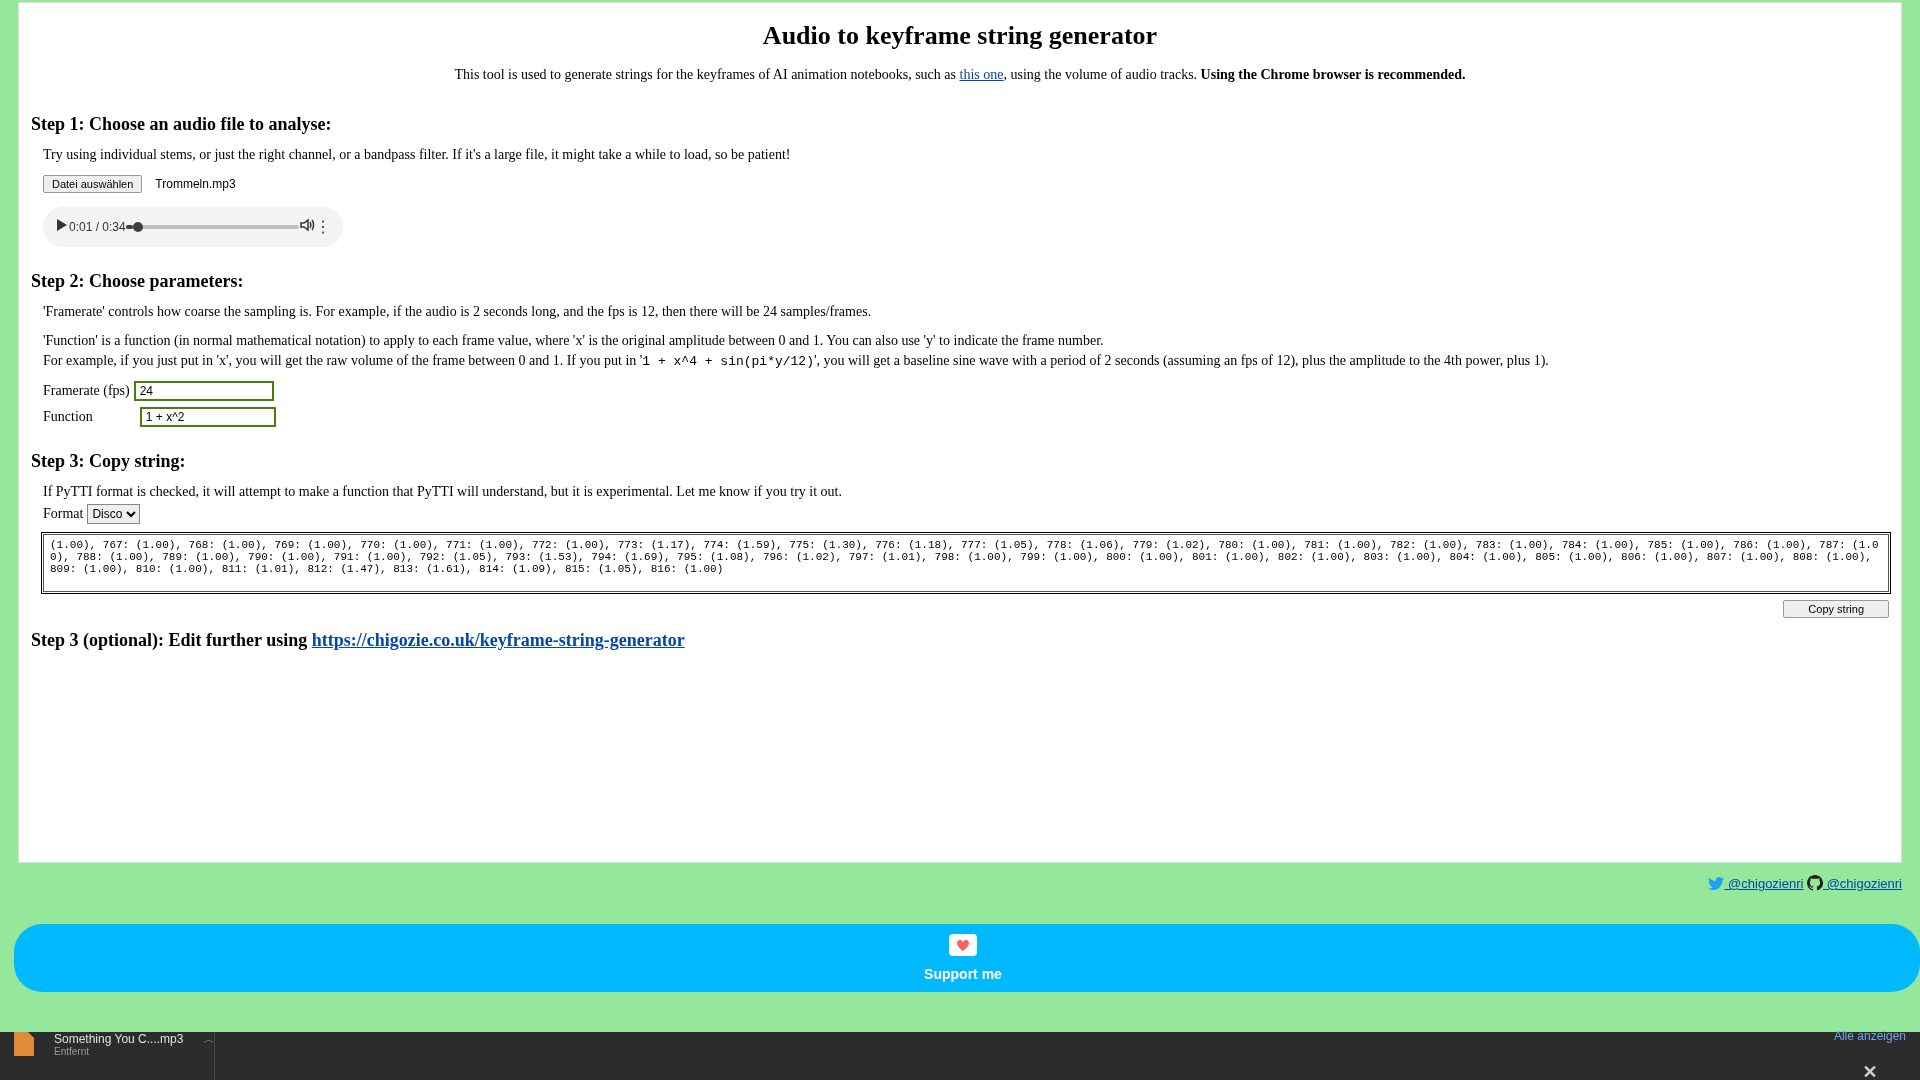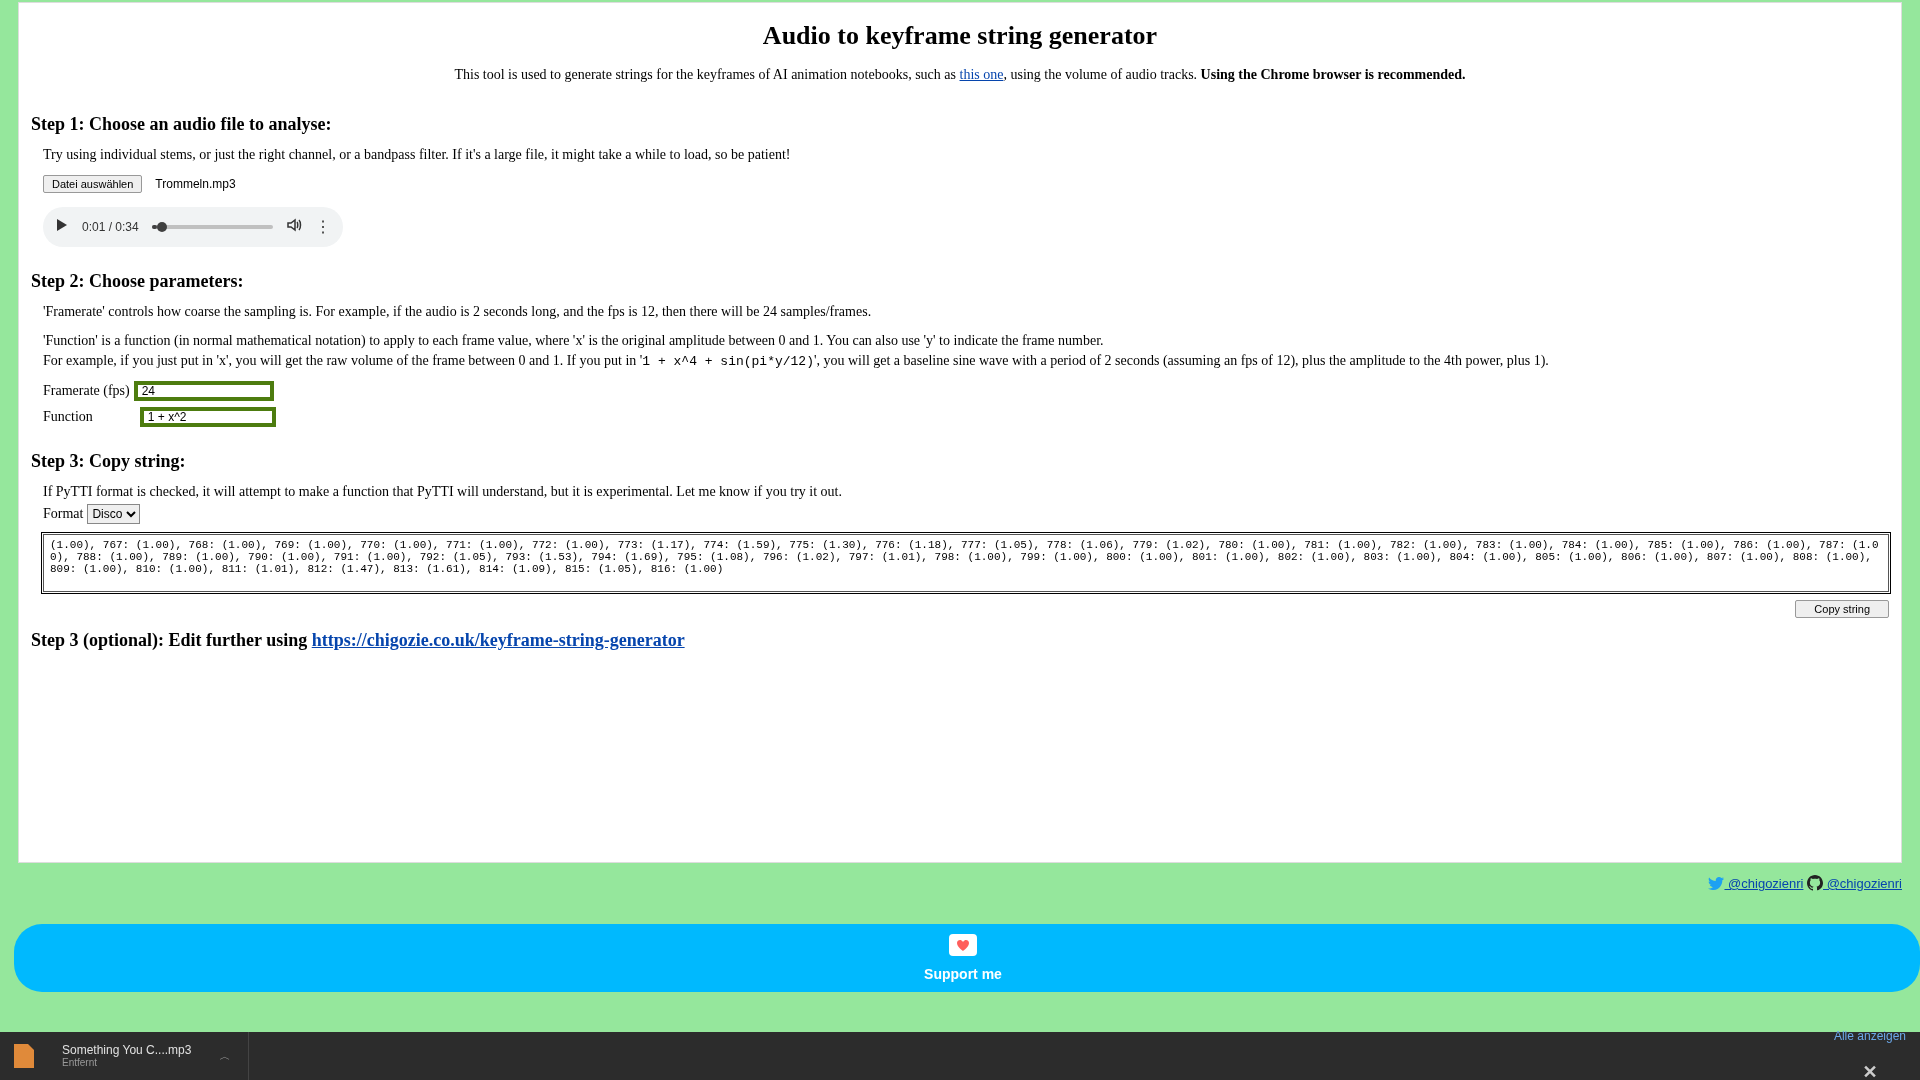--- a/index.html
+++ b/index.html
@@ -65,21 +65,21 @@
       font-size: 12px;
     }
     .audio-player {
       width: 300px;
       height: 40px;
       background: #f1f3f4;
       border-radius: 20px;
       display: flex;
       align-items: center;
       padding: 0 12px;
-      gap: 13px;
+      gap: 0;
       font-family: Arial, sans-serif;
       font-size: 12px;
       color: #333;
     }
     .play-icon { cursor: pointer; }
     .audio-progress {
       flex: 1;
       height: 4px;
       background: #c0c0c0;
       border-radius: 2px;
@@ -113,21 +113,21 @@
       margin-bottom: 6px;
       display: flex;
       align-items: center;
       gap: 4px;
     }
     .param-row label { font-size: 14px; }
     .param-row input[type="text"] {
       font-family: Arial, sans-serif;
       font-size: 12px;
       padding: 1px 4px;
-      border: 4px solid #4d7c0f;
+      border: 2px solid #4d7c0f;
       height: 20px;
     }
     #framerate-input { width: 140px; }
     #function-input { width: 136px; margin-left: 43px; }
     .format-row {
       display: flex;
       align-items: center;
       gap: 4px;
     }
     select {
@@ -153,21 +153,21 @@
       outline-offset: 1px;
     }
     .copy-row {
       display: flex;
       justify-content: flex-end;
       margin-top: 4px;
     }
     .copy-btn {
       font-family: Arial, sans-serif;
       font-size: 11px;
-      padding: 2px 18px;
+      padding: 2px 24px;
       background: #efefef;
       border: 1px solid #999;
       border-radius: 2px;
       cursor: pointer;
     }
     h2 a { color: #0645ad; }
     .footer-links {
       text-align: right;
       padding: 4px 18px 0 18px;
       font-family: Arial, sans-serif;
@@ -209,24 +209,23 @@
       color: #c8c8c8;
       font-family: Arial, sans-serif;
       height: 48px;
       display: flex;
       align-items: center;
       justify-content: space-between;
       padding: 0 14px;
     }
     .dl-left {
       display: flex;
-      align-items: center;
-      gap: 28px;
+      align-items: flex-start;
+      gap: 20px;
       border-right: 1px solid #444;
-      padding-right: 18px;
       height: 100%;
     }
     .dl-file-icon {
       width: 20px;
       height: 24px;
       background: #e08a3a;
       clip-path: polygon(0 0, 70% 0, 100% 25%, 100% 100%, 0 100%);
     }
     .dl-text { line-height: 1.2; }
     .dl-name { font-size: 12px; color: #e0e0e0; }

